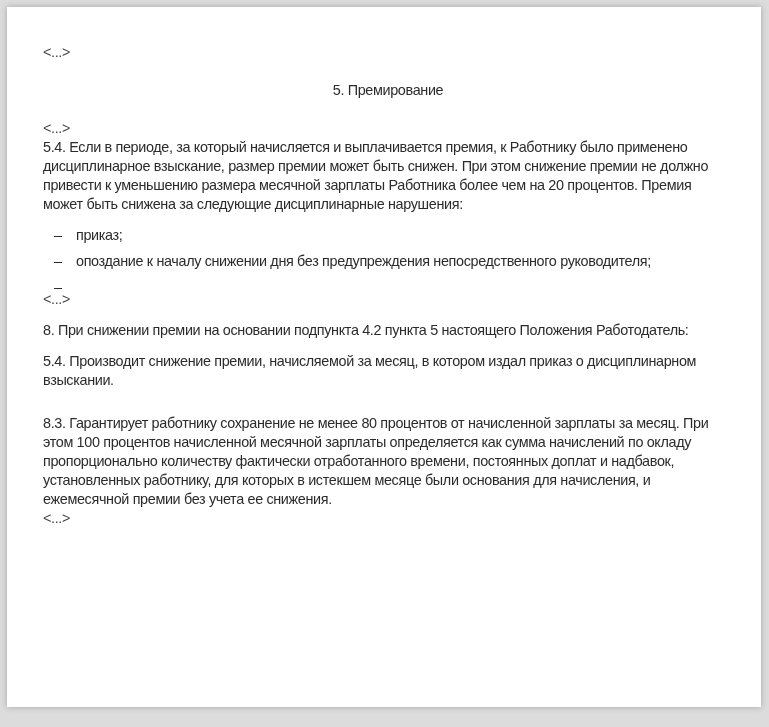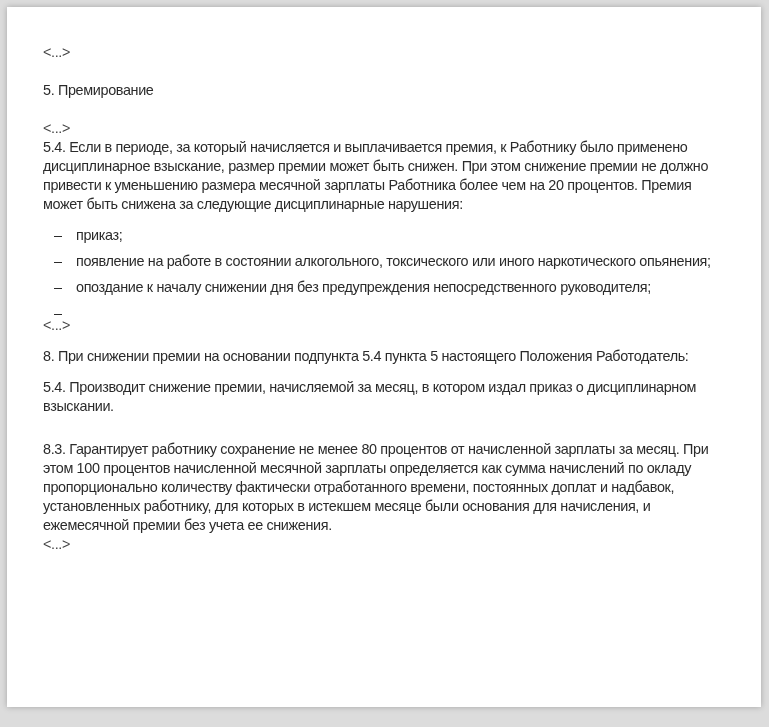--- a/index.html
+++ b/index.html
@@ -14,47 +14,47 @@
     background: #ffffff;
     box-shadow: 0 0 6px rgba(0,0,0,0.25);
   }
   .content {
     position: absolute; left: 36px; top: 36px; width: 690px;
     color: #2b2b2b; font-size: 14.4px; line-height: 19px;
     letter-spacing: -0.35px;
   }
   .content p { margin: 0; }
   .ellipsis { color: #444; }
-  .heading { margin: 19px 0 19px 0 !important; }
+  .heading { text-align: center; margin: 19px 0 19px 0 !important; }
   .gap { height: 12px; }
   ul.list { list-style: none; margin: 12px 0 0 0; padding: 0 0 0 22px; }
   ul.list li { position: relative; padding-left: 11px; margin-bottom: 7px; }
   ul.list li .dash { position: absolute; left: -11px; top: 0; }
 </style>
 </head>
 <body>
 
 <div class="sheet">
   <div class="content">
     <p class="ellipsis">&lt;...&gt;</p>
     <p class="heading">5. Премирование</p>
     <p class="ellipsis">&lt;...&gt;</p>
     <p>5.4. Если в периоде, за который начисляется и выплачивается премия, к Работнику было применено дисциплинарное взыскание, размер премии может быть снижен. При этом снижение премии не должно привести к уменьшению размера месячной зарплаты Работника более чем на 20 процентов. Премия может быть снижена за следующие дисциплинарные нарушения:</p>
 
     <ul class="list">
       <li><span class="dash">–</span><span>приказ;</span></li>
-      <li><span class="dash">–</span><span>появление на работе в состоянии алкогольного, токсического или иного наркотического опьянения;</span></li>
+      <li><span class="dash">–</span></li>
       <li><span class="dash">–</span><span>опоздание к началу снижении дня без предупреждения непосредственного руководителя;</span></li>
       <li><span class="dash">–</span></li>
     </ul>
 
     <div class="gap"></div>
     <p class="ellipsis">&lt;...&gt;</p>
     <div class="gap"></div>
-    <p>8. При снижении премии на основании подпункта 5.4 пункта 5 настоящего Положения Работодатель:</p>
+    <p>8. При снижении премии на основании подпункта 4.2 пункта 5 настоящего Положения Работодатель:</p>
     <div class="gap"></div>
     <p>5.4. Производит снижение премии, начисляемой за месяц, в котором издал приказ о дисциплинарном взыскании.</p>
     <div class="gap"></div>
     <div class="gap"></div>
     <p>8.3. Гарантирует работнику сохранение не менее 80 процентов от начисленной зарплаты за месяц. При этом 100 процентов начисленной месячной зарплаты определяется как сумма начислений по окладу пропорционально количеству фактически отработанного времени, постоянных доплат и надбавок, установленных работнику, для которых в истекшем месяце были основания для начисления, и ежемесячной премии без учета ее снижения.</p>
     <p class="ellipsis">&lt;...&gt;</p>
   </div>
 </div>
 
 </body></html>

